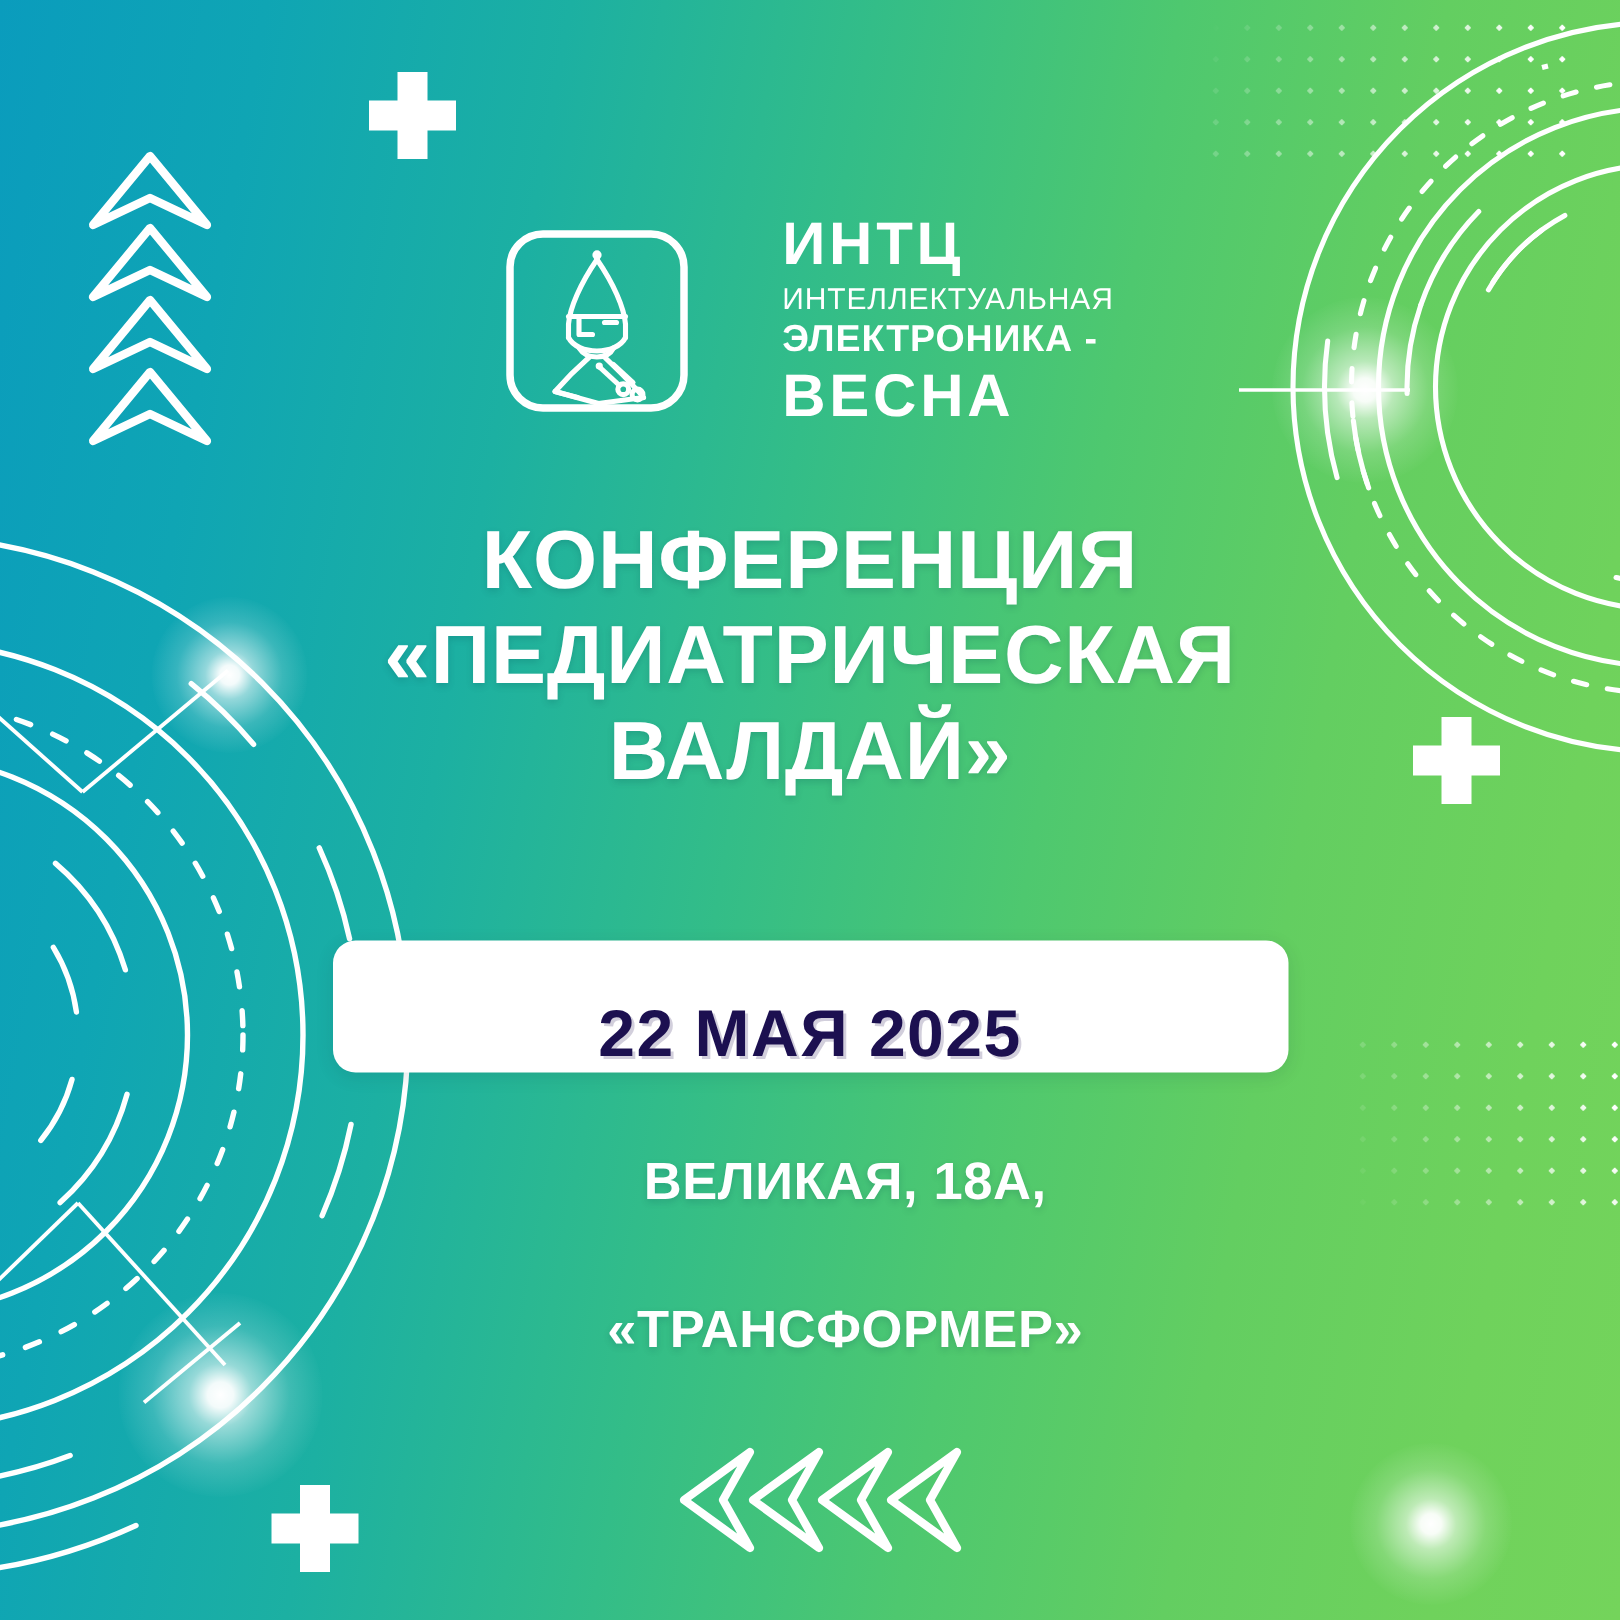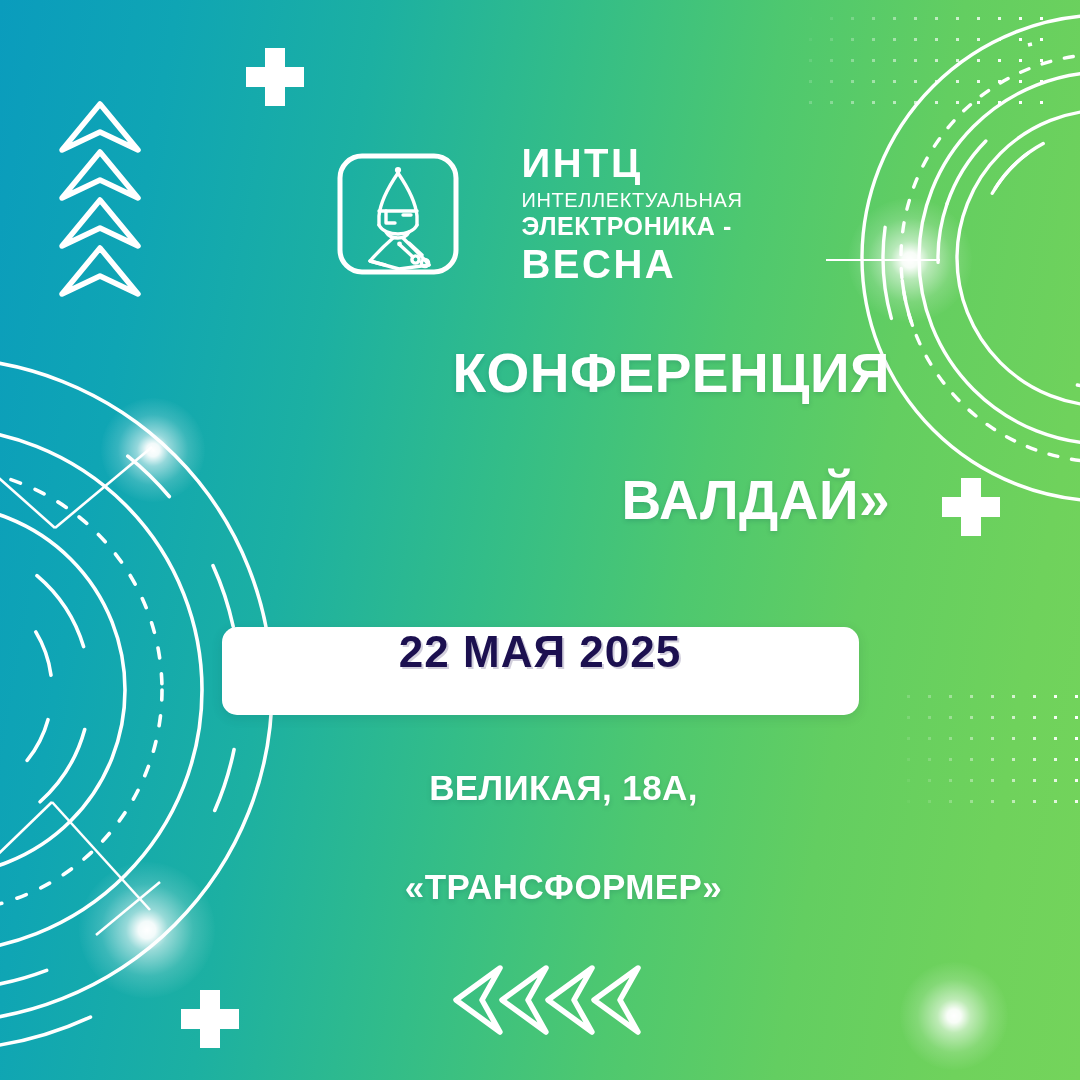--- a/index.html
+++ b/index.html
@@ -40,25 +40,25 @@
 
   .logo-row{display:flex;align-items:center;gap:22px;margin-top:143px;}
   .logo-mark{width:122px;height:122px;flex:none;}
   .logo-words{display:flex;flex-direction:column;color:#fff;line-height:1;margin-left:40px;}
   .lw-1{font-size:40px;font-weight:bold;letter-spacing:2.5px;}
   .lw-2{font-size:20px;font-weight:normal;letter-spacing:.6px;margin-top:7px;}
   .lw-3{font-size:25px;font-weight:bold;letter-spacing:.6px;margin-top:4px;}
   .lw-4{font-size:40px;font-weight:bold;letter-spacing:2.5px;margin-top:5px;}
 
   .title{margin-top:58px;color:#fff;font-size:55px;font-weight:bold;
-     line-height:1.15;text-align:right;letter-spacing:.5px;width:700px;
+     line-height:1.15;text-align:center;letter-spacing:.5px;width:700px;
      text-shadow:0 2px 5px rgba(0,60,70,.18);}
 
   .date-badge{margin-top:58px;width:637px;height:88px;background:#fff;border-radius:15px;
-     display:flex;align-items:flex-start;justify-content:center;
+     display:flex;align-items:flex-end;justify-content:center;
      box-shadow:0 3px 12px rgba(0,50,60,.12);}
   .date-badge span{color:#1c1050;font-size:44px;font-weight:bold;letter-spacing:1px;
      text-shadow:2px 2px 0 rgba(28,16,80,.20);}
 
   .venue{margin-top:48px;color:#fff;font-size:35px;font-weight:bold;line-height:1.42;
      text-align:center;letter-spacing:.4px;text-shadow:0 2px 5px rgba(0,60,70,.18);margin-left:47px;}
 </style>
 </head>
 <body>
 
@@ -173,21 +173,21 @@
       <div class="logo-words">
         <span class="lw-1">ИНТЦ</span>
         <span class="lw-2">ИНТЕЛЛЕКТУАЛЬНАЯ</span>
         <span class="lw-3">ЭЛЕКТРОНИКА -</span>
         <span class="lw-4">ВЕСНА</span>
       </div>
     </div>
 
     <h1 class="title">
       <span>КОНФЕРЕНЦИЯ</span><br>
-      <br>
+      <span>«ПЕДИАТРИЧЕСКАЯ</span><br>
       <span>ВАЛДАЙ»</span>
     </h1>
 
     <div class="date-badge">
       <span>22 МАЯ 2025</span>
     </div>
 
     <div class="venue">
       <span>ВЕЛИКАЯ, 18А,</span><br>
       <br>

